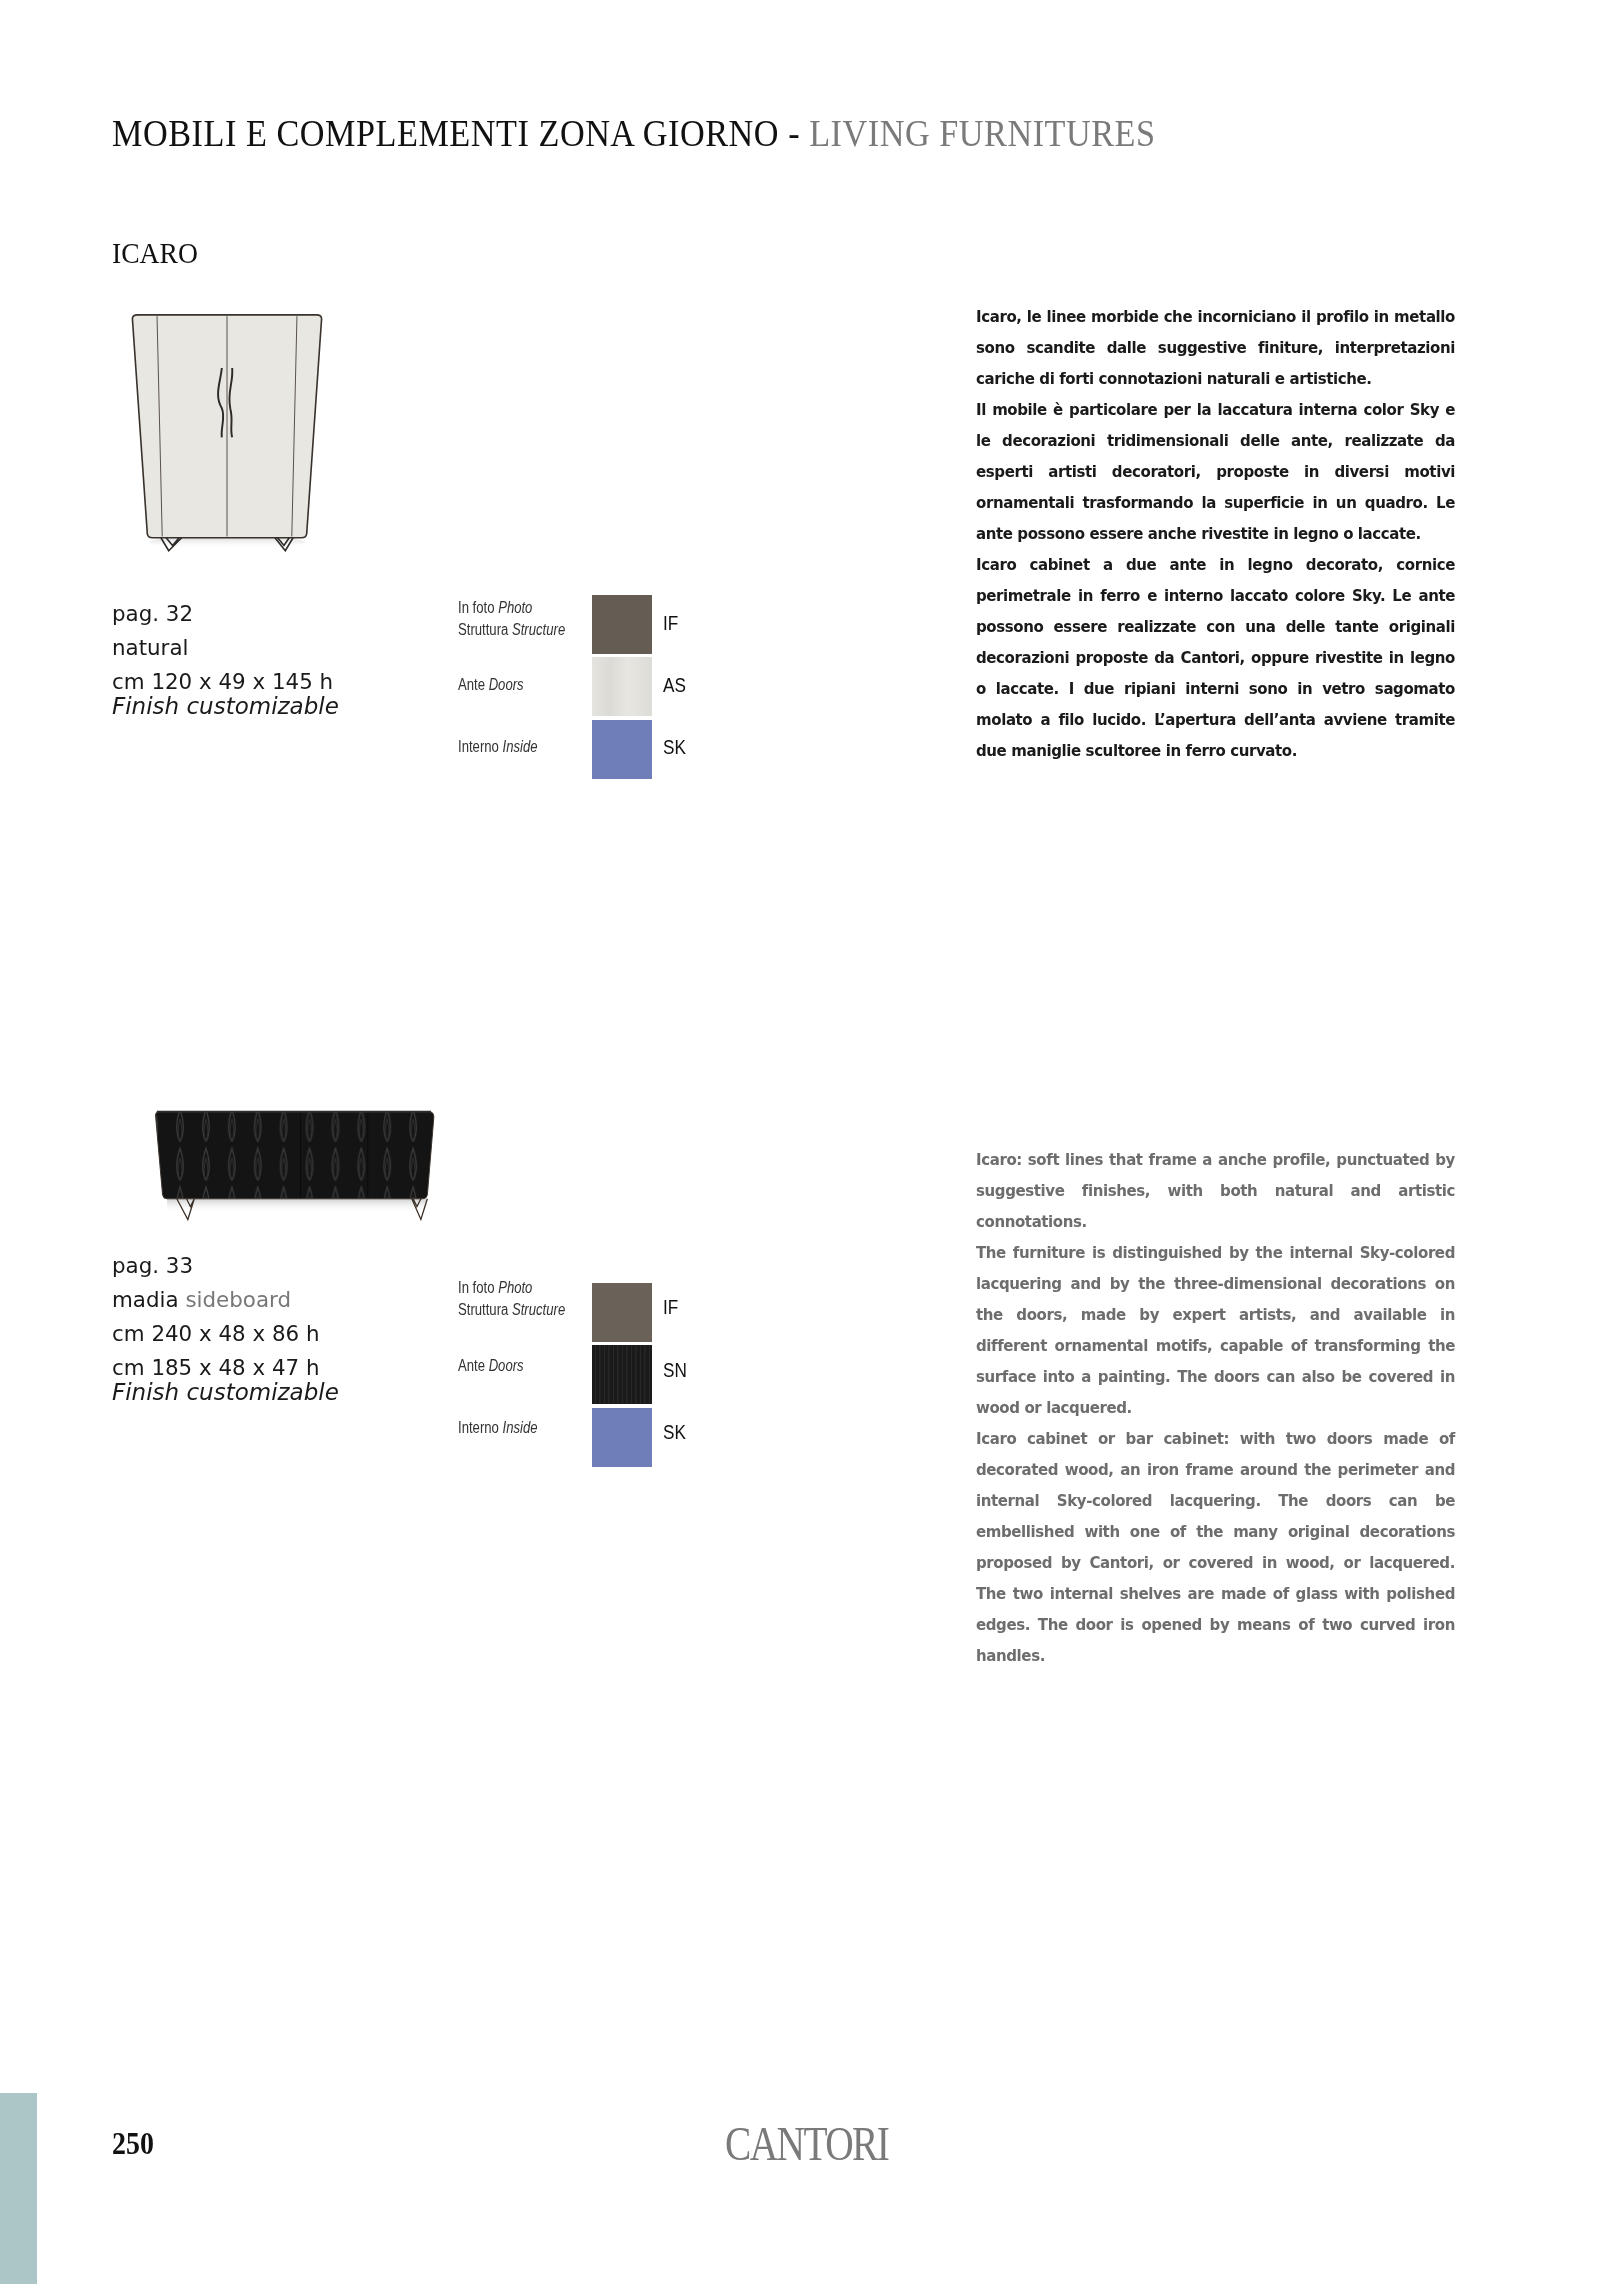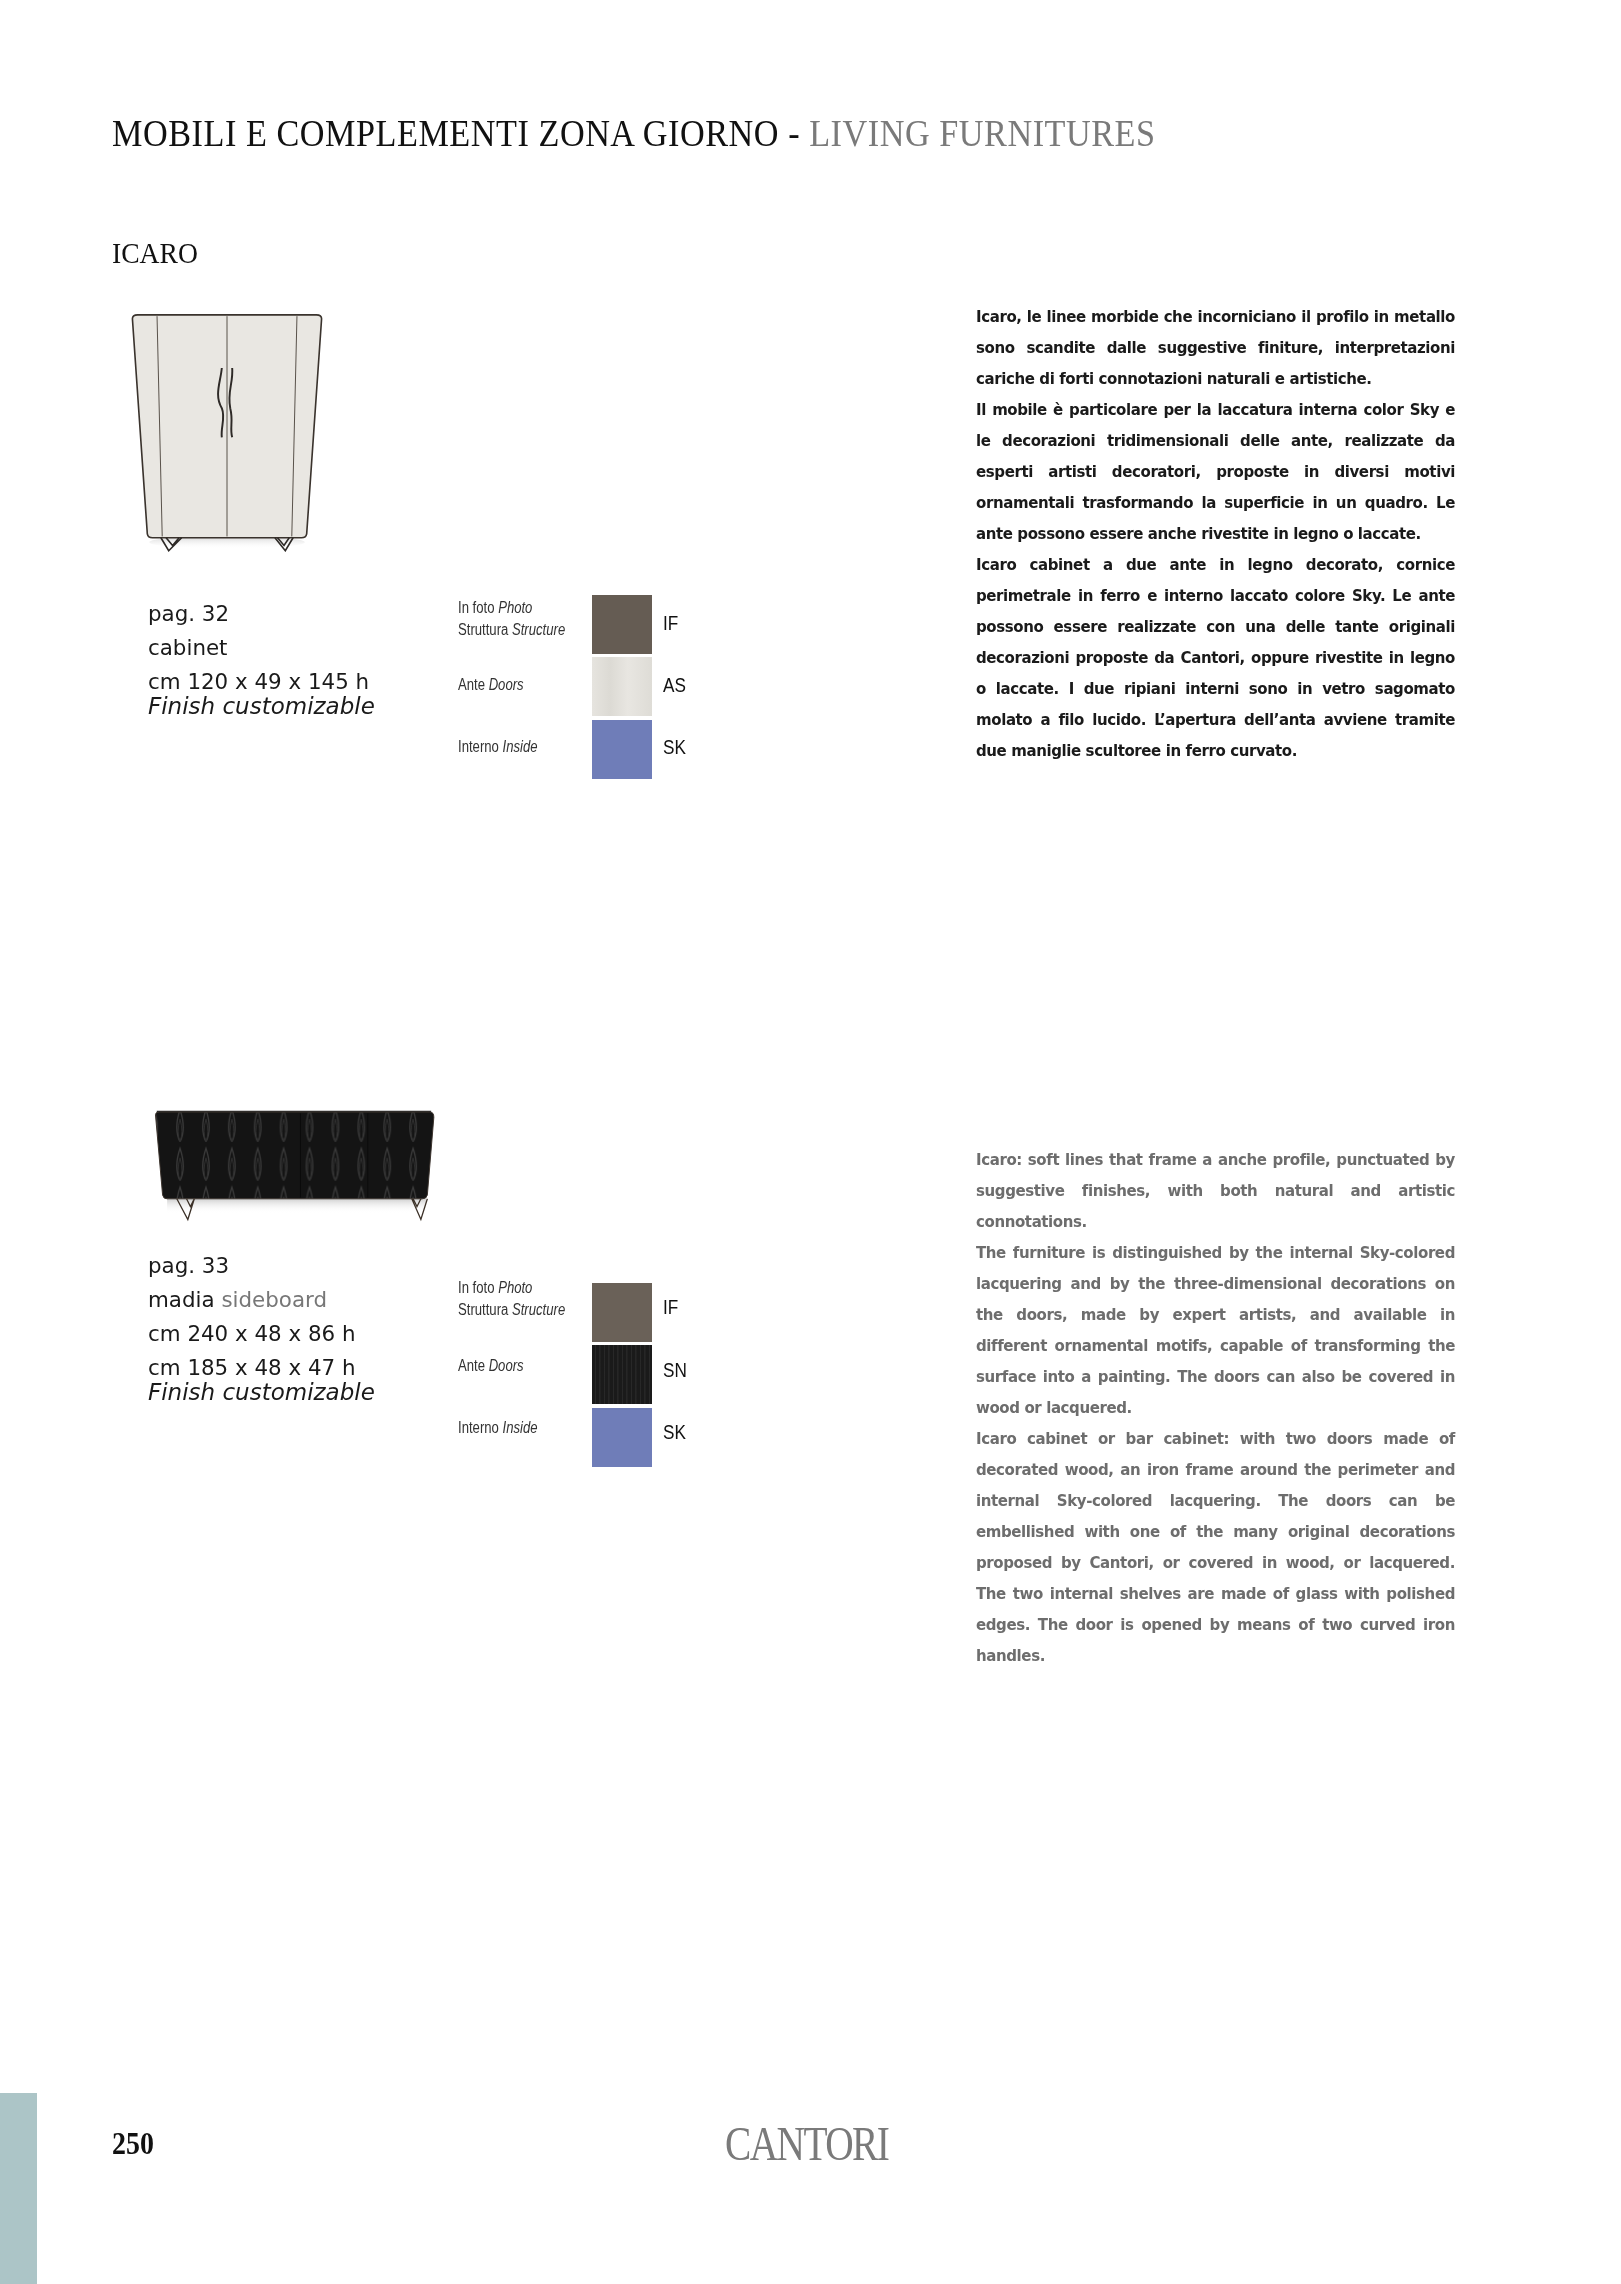--- a/index.html
+++ b/index.html
@@ -14,21 +14,21 @@
   .page-title .en { color: #7a7a7a; }
   .product-title { left: 112px; top: 235px; font-family: "Liberation Serif", serif;
     font-size: 30px; line-height: 35px; color: #111; transform: scaleX(0.92); transform-origin: left top; }
 
   
   .cabinet-img { left: 123px; top: 311px; width: 208px; height: 241px; }
   .sideboard-img { left: 141px; top: 1103px; width: 306px; height: 123px; }
 
   
   .spec { left: 112px; font-family: "DejaVu Sans", sans-serif; font-size: 21.4px; color: #1a1a1a; }
-  .spec .line { height: 34px; line-height: 34px; white-space: nowrap; margin-left: 36px; }
+  .spec .line { height: 34px; line-height: 34px; white-space: nowrap; }
   .spec .gray { color: #777; text-align: center; }
   .spec .finish { font-style: italic; font-size: 23px; height: 26px; line-height: 23.4px; margin-top: -3.9px; }
 
   
   .legend-label { left: 458px; font-family: "Liberation Sans", sans-serif; font-size: 16px;
     color: #333; line-height: 22px; white-space: nowrap; transform: scaleX(0.82); transform-origin: left top; }
   .legend-label i { font-style: italic; }
   .swatch { left: 592px; width: 60px; height: 59px; }
   .code { left: 663px; font-family: "Liberation Sans", sans-serif; font-size: 19.5px; color: #111;
     line-height: 26px; transform: scaleX(0.88); transform-origin: left top; }
@@ -70,21 +70,21 @@
     <line x1="160" y1="8" x2="160" y2="348" stroke="#4a423b" stroke-width="1.4"></line>
     <path d="M152 88 C150 110 140 130 152 150 C158 165 150 180 152 195" fill="none" stroke="#2e2a27" stroke-width="3"></path>
     <path d="M168 88 C170 110 160 125 165 150 C170 170 164 180 168 195" fill="none" stroke="#2e2a27" stroke-width="3"></path>
     <path d="M58 350 L70 370 L90 350 M66 350 L76 362 L86 350" fill="none" stroke="#2e2a27" stroke-width="2.5"></path>
     <path d="M234 350 L250 370 L262 350 M238 350 L248 362 L256 350" fill="none" stroke="#2e2a27" stroke-width="2.5"></path>
   </svg>
 </div>
 
 <div class="abs spec" style="top: 597px;">
   <div class="line">pag. 32</div>
-  <div class="line">cabinet</div>
+  <div class="line">natural</div>
   <div class="line">cm 120 x 49 x 145 h</div>
   <div class="line finish">Finish customizable</div>
 </div>
 
 <div class="abs legend-label" style="top: 597px;">
   <div><span>In foto</span> <i>Photo</i></div>
   <div><span>Struttura</span> <i>Structure</i></div>
 </div>
 <div class="abs legend-label" style="top: 674px;">
   <span>Ante</span> <i>Doors</i>

